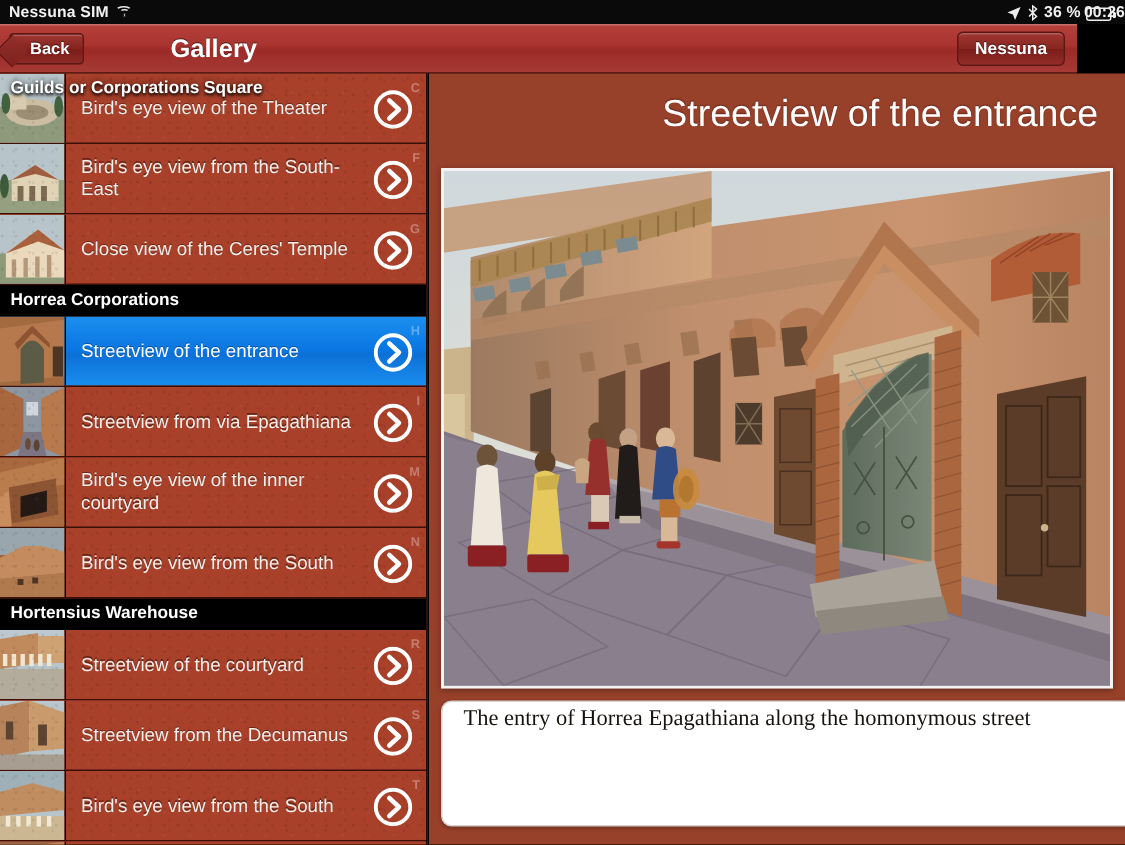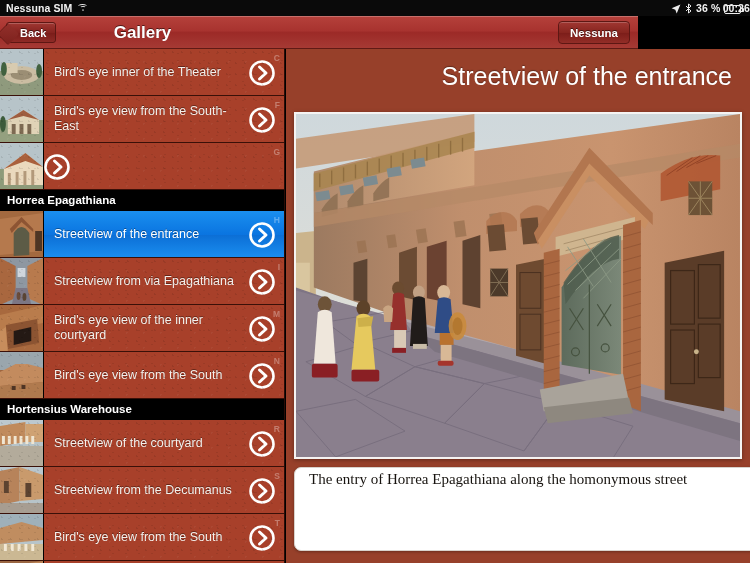--- a/index.html
+++ b/index.html
@@ -26,21 +26,21 @@
   .wifi i:nth-child(3){ width:2.5px;height:2px; left:4.2px; top:5px; border-bottom:1.2px solid #e8e8e8;}
   .loc-arrow{ width:10px;height:10px; }
   .bt-icon{ width:7px;height:11px; }
   .batt{ display:inline-flex; align-items:center; }
   .batt-body{ width:17px;height:9px;border:1.2px solid #ededed;border-radius:2px; padding:1px; }
   .batt-fill{ height:100%; background:#ededed; width:36%; border-radius:1px;}
   .batt-cap{ width:1.6px;height:4px;background:#ededed;margin-left:1px;border-radius:0 1px 1px 0;}
 
   
   .navbar{
-    position:absolute; top:16px; left:0; width:638px; height:33px;
+    position:absolute; top:16px; left:0; width:718px; height:33px;
     background:linear-gradient(180deg,#b5413b 0%,#a8332f 46%,#9c2a27 52%,#a63a34 100%);
     border-bottom:1px solid #5f1a15;
     box-shadow:inset 0 1px 0 rgba(255,255,255,.25);
   }
   .nav-title{
     position:absolute; left:0; width:285px; top:0; height:33px;
     line-height:33px; text-align:center; color:#fff;
     font-size:17px; font-weight:bold; text-shadow:0 -1px 0 rgba(0,0,0,.55);
   }
   .back-btn{
@@ -192,28 +192,29 @@
             <svg viewBox="0 0 44 47" preserveAspectRatio="none" style="width:100%;height:100%;display:block">
               <rect width="44" height="47" fill="#b7c4c9"></rect>
               <rect y="22" width="44" height="25" fill="#8f9a7d"></rect>
               <ellipse cx="22" cy="26" rx="18" ry="9" fill="#cbbda2"></ellipse>
               <ellipse cx="22" cy="26" rx="11" ry="5" fill="#9b8e74"></ellipse>
               <rect x="6" y="14" width="12" height="10" fill="#d8cbb0"></rect>
               <ellipse cx="4" cy="20" rx="3" ry="7" fill="#41613f"></ellipse>
               <ellipse cx="40" cy="22" rx="3" ry="7" fill="#41613f"></ellipse>
             </svg>
           </div>
-          <div class="label">Bird's eye inner of the Theater</div>
+          <div class="label">Bird's eye view of the Theater</div>
           <div class="chev">
             <svg width="26" height="26" viewBox="0 0 26 26">
               <circle cx="13" cy="13" r="11.5" fill="none" stroke="#ffffff" stroke-width="2.6"></circle>
               <path d="M10.5 7 L17 13 L10.5 19" fill="none" stroke="#ffffff" stroke-width="3" stroke-linecap="round" stroke-linejoin="round"></path>
             </svg>
           </div>
           <div class="idx-letter">C</div>
+          <div class="section-head floating">Guilds or Corporations Square</div>
         </div>
         <div class="row">
           <div class="thumb">
             <svg viewBox="0 0 44 47" preserveAspectRatio="none" style="width:100%;height:100%;display:block">
               <rect width="44" height="47" fill="#b7c4c9"></rect>
               <rect y="24" width="44" height="23" fill="#94a07f"></rect>
               <polygon points="8,24 24,14 40,24 40,38 8,38" fill="#e0d3b6"></polygon>
               <polygon points="8,24 24,14 40,24 24,20" fill="#9e5d3f"></polygon>
               <rect x="12" y="28" width="4" height="10" fill="#7d6a52"></rect>
               <rect x="20" y="28" width="4" height="10" fill="#7d6a52"></rect>
@@ -236,29 +237,30 @@
               <rect width="44" height="47" fill="#b7c4c9"></rect>
               <rect y="26" width="44" height="21" fill="#8d9a79"></rect>
               <polygon points="4,26 26,10 44,24 44,42 4,42" fill="#ead9bd"></polygon>
               <polygon points="4,26 26,10 44,24 26,18" fill="#a9603c"></polygon>
               <rect x="8" y="30" width="3" height="12" fill="#b3997a"></rect>
               <rect x="16" y="29" width="3" height="13" fill="#b3997a"></rect>
               <rect x="24" y="28" width="3" height="14" fill="#b3997a"></rect>
               <rect x="32" y="27" width="3" height="15" fill="#b3997a"></rect>
             </svg>
           </div>
+          <div class="label">Close view of the Ceres' Temple</div>
           <div class="chev">
             <svg width="26" height="26" viewBox="0 0 26 26">
               <circle cx="13" cy="13" r="11.5" fill="none" stroke="#ffffff" stroke-width="2.6"></circle>
               <path d="M10.5 7 L17 13 L10.5 19" fill="none" stroke="#ffffff" stroke-width="3" stroke-linecap="round" stroke-linejoin="round"></path>
             </svg>
           </div>
           <div class="idx-letter">G</div>
         </div>
-        <div class="section-head">Horrea Epagathiana</div>
+        <div class="section-head">Horrea Corporations</div>
         <div class="row sel">
           <div class="thumb">
             <svg viewBox="0 0 44 47" preserveAspectRatio="none" style="width:100%;height:100%;display:block">
               <rect width="44" height="47" fill="#8a5a36"></rect>
               <rect width="44" height="47" fill="#a3693f"></rect>
               <polygon points="0,8 44,2 44,40 0,44" fill="#b5794d"></polygon>
               <path d="M14,22 q8,-12 16,0 l0,22 l-16,1z" fill="#5c5b46"></path>
               <polygon points="10,18 22,6 34,18 34,21 22,11 12,22" fill="#8d5433"></polygon>
               <rect x="36" y="20" width="7" height="20" fill="#4e3524"></rect>
             </svg>

